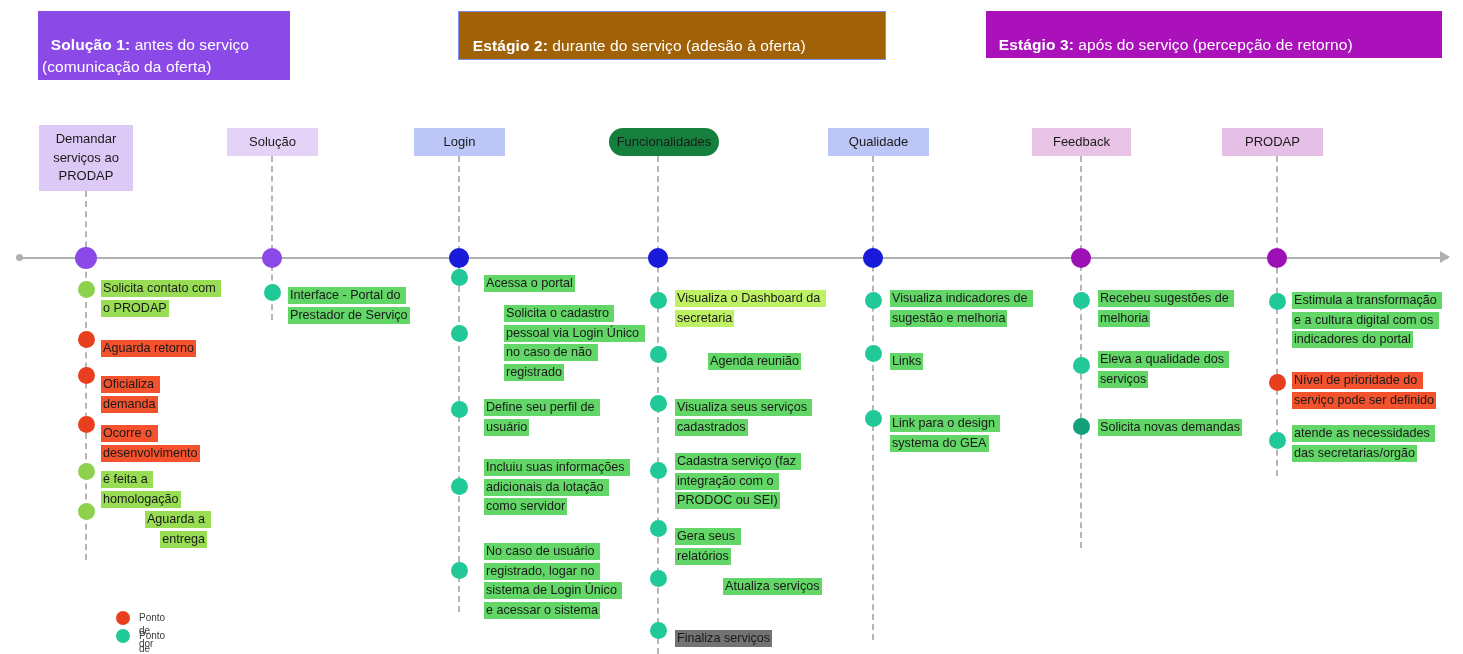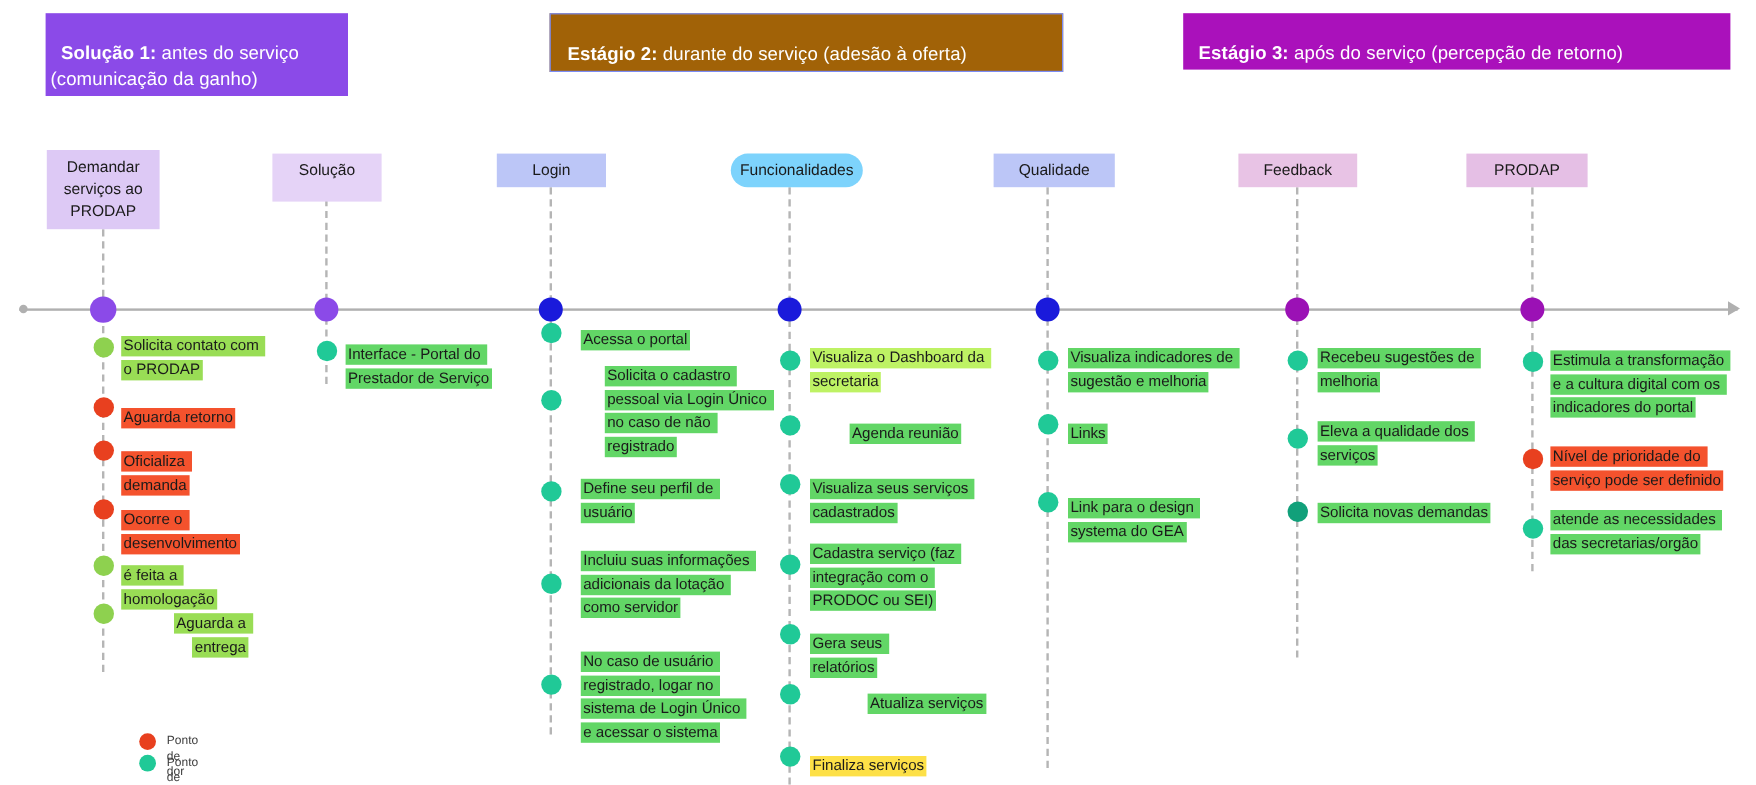--- a/index.html
+++ b/index.html
@@ -126,21 +126,21 @@
     left: 23px; top: 1px;
     font-size: 10px;
     line-height: 13px;
     color: #3d3d3d;
   }
 </style>
 </head>
 <body>
 
 <div class="stage-banner" id="stage-1" style="background: rgb(139, 74, 232);">
-  <b>Solução 1:</b><span class="rest"> antes do serviço (comunicação da ganho)</span>
+  <b>Solução 1:</b><span class="rest"> antes do serviço (comunicação da oferta)</span>
 </div>
 <div class="stage-banner" id="stage-2" style="background: #a16207;">
   <b>Estágio 2:</b><span class="rest"> durante do serviço (adesão à oferta)</span>
 </div>
 <div class="stage-banner" id="stage-3" style="background: rgb(170, 17, 187);">
   <b>Estágio 3:</b><span class="rest"> após do serviço (percepção de retorno)</span>
 </div>
 
 <div id="axis-line" style="background: rgb(176, 176, 176);"></div>
 <div id="axis-start-dot" style="background: rgb(176, 176, 176);"></div>
@@ -156,54 +156,54 @@
     <div class="item-label" style="left: 101px; top: 339px; width: 96px;"><span style="background: rgb(244, 82, 45);">Aguarda retorno</span></div>
     <div class="item-dot" style="left: 77.5px; top: 366.5px; background: rgb(232, 64, 31);"></div>
     <div class="item-label" style="left: 101px; top: 375px; width: 111px;"><span style="background: rgb(244, 82, 45);">Oficializa demanda</span></div>
     <div class="item-dot" style="left: 77.5px; top: 415.5px; background: rgb(232, 64, 31);"></div>
     <div class="item-label" style="left: 101px; top: 424px; width: 149px;"><span style="background: rgb(244, 82, 45);">Ocorre o desenvolvimento</span></div>
     <div class="item-dot" style="left: 77.5px; top: 462.5px; background: rgb(142, 209, 79);"></div>
     <div class="item-label" style="left: 101px; top: 470px; width: 127px;"><span style="background: rgb(153, 221, 85);">é feita a homologação</span></div>
     <div class="item-dot" style="left: 77.5px; top: 502.5px; background: rgb(142, 209, 79);"></div>
     <div class="item-label" style="left: 101px; top: 510px; width: 106px; text-align: right;"><span style="background: rgb(153, 221, 85);">Aguarda a entrega</span></div>
     <div class="col-dashed" style="left: 271px; top: 156px; height: 164px;"></div>
-    <div class="col-header" style="left: 227px; top: 128px; width: 91px; height: 40px; background: rgb(229, 211, 247);">Solução</div>
+    <div class="col-header" style="left: 227px; top: 128px; width: 91px; height: 28px; background: rgb(229, 211, 247);">Solução</div>
     <div class="node-dot" style="width: 20px; height: 20px; left: 262px; top: 248px; background: rgb(139, 74, 232);"></div>
     <div class="item-dot" style="left: 263.5px; top: 283.5px; background: rgb(32, 201, 151);"></div>
     <div class="item-label" style="left: 288px; top: 286px; width: 122px;"><span style="background: rgb(98, 214, 102);">Interface - Portal do Prestador de Serviço</span></div>
     <div class="col-dashed" style="left: 458px; top: 156px; height: 456px;"></div>
     <div class="col-header" style="left: 414px; top: 128px; width: 91px; height: 28px; background: rgb(188, 198, 247);">Login</div>
     <div class="node-dot" style="width: 20px; height: 20px; left: 449px; top: 248px; background: rgb(26, 26, 219);"></div>
     <div class="item-dot" style="left: 450.5px; top: 268.5px; background: rgb(32, 201, 151);"></div>
     <div class="item-label" style="left: 484px; top: 274px; width: 94px;"><span style="background: rgb(98, 214, 102);">Acessa o portal</span></div>
     <div class="item-dot" style="left: 450.5px; top: 324.5px; background: rgb(32, 201, 151);"></div>
     <div class="item-label" style="left: 504px; top: 304px; width: 137px;"><span style="background: rgb(98, 214, 102);">Solicita o cadastro pessoal via Login Único no caso de não registrado</span></div>
     <div class="item-dot" style="left: 450.5px; top: 400.5px; background: rgb(32, 201, 151);"></div>
     <div class="item-label" style="left: 484px; top: 398px; width: 117px;"><span style="background: rgb(98, 214, 102);">Define seu perfil de usuário</span></div>
     <div class="item-dot" style="left: 450.5px; top: 477.5px; background: rgb(32, 201, 151);"></div>
     <div class="item-label" style="left: 484px; top: 458px; width: 141px;"><span style="background: rgb(98, 214, 102);">Incluiu suas informações adicionais da lotação como servidor</span></div>
     <div class="item-dot" style="left: 450.5px; top: 561.5px; background: rgb(32, 201, 151);"></div>
     <div class="item-label" style="left: 484px; top: 542px; width: 141px;"><span style="background: rgb(98, 214, 102);">No caso de usuário registrado, logar no sistema de Login Único e acessar o sistema</span></div>
     <div class="col-dashed" style="left: 657px; top: 156px; height: 498px;"></div>
-    <div class="col-header" style="left: 609px; top: 128px; width: 110px; height: 28px; background: #7dd3fc; border-radius: 14px;">Funcionalidades</div>
+    <div class="col-header" style="left: 609px; top: 128px; width: 110px; height: 28px; background: #15803d; border-radius: 14px;">Funcionalidades</div>
     <div class="node-dot" style="width: 20px; height: 20px; left: 648px; top: 248px; background: rgb(26, 26, 219);"></div>
     <div class="item-dot" style="left: 649.5px; top: 291.5px; background: rgb(32, 201, 151);"></div>
     <div class="item-label" style="left: 675px; top: 289px; width: 149px;"><span style="background: #bef264;">Visualiza o Dashboard da secretaria</span></div>
     <div class="item-dot" style="left: 649.5px; top: 345.5px; background: rgb(32, 201, 151);"></div>
     <div class="item-label" style="left: 692px; top: 352px; width: 97px; margin-left: 16px;"><span style="background: rgb(98, 214, 102);">Agenda reunião</span></div>
     <div class="item-dot" style="left: 649.5px; top: 394.5px; background: rgb(32, 201, 151);"></div>
     <div class="item-label" style="left: 675px; top: 398px; width: 139px;"><span style="background: rgb(98, 214, 102);">Visualiza seus serviços cadastrados</span></div>
     <div class="item-dot" style="left: 649.5px; top: 461.5px; background: rgb(32, 201, 151);"></div>
     <div class="item-label" style="left: 675px; top: 452px; width: 130px;"><span style="background: rgb(98, 214, 102);">Cadastra serviço (faz integração com o PRODOC ou SEI)</span></div>
     <div class="item-dot" style="left: 649.5px; top: 519.5px; background: rgb(32, 201, 151);"></div>
     <div class="item-label" style="left: 675px; top: 527px; width: 117px;"><span style="background: rgb(98, 214, 102);">Gera seus relatórios</span></div>
     <div class="item-dot" style="left: 649.5px; top: 569.5px; background: rgb(32, 201, 151);"></div>
     <div class="item-label" style="left: 675px; top: 577px; width: 102px; padding-left: 48px;"><span style="background: rgb(98, 214, 102);">Atualiza serviços</span></div>
     <div class="item-dot" style="left: 649.5px; top: 621.5px; background: rgb(32, 201, 151);"></div>
-    <div class="item-label" style="left: 675px; top: 629px; width: 99px;"><span style="background: #fde047;">Finaliza serviços</span></div>
+    <div class="item-label" style="left: 675px; top: 629px; width: 99px;"><span style="background: #737373;">Finaliza serviços</span></div>
     <div class="col-dashed" style="left: 872px; top: 156px; height: 484px;"></div>
     <div class="col-header" style="left: 828px; top: 128px; width: 101px; height: 28px; background: rgb(188, 198, 247);">Qualidade</div>
     <div class="node-dot" style="width: 20px; height: 20px; left: 863px; top: 248px; background: rgb(26, 26, 219);"></div>
     <div class="item-dot" style="left: 864.5px; top: 291.5px; background: rgb(32, 201, 151);"></div>
     <div class="item-label" style="left: 890px; top: 289px; width: 147px;"><span style="background: rgb(98, 214, 102);">Visualiza indicadores de sugestão e melhoria</span></div>
     <div class="item-dot" style="left: 864.5px; top: 344.5px; background: rgb(32, 201, 151);"></div>
     <div class="item-label" style="left: 890px; top: 352px; width: 42px;"><span style="background: rgb(98, 214, 102);">Links</span></div>
     <div class="item-dot" style="left: 864.5px; top: 409.5px; background: rgb(32, 201, 151);"></div>
     <div class="item-label" style="left: 890px; top: 414px; width: 117px;"><span style="background: rgb(98, 214, 102);">Link para o design systema do GEA</span></div>
     <div class="col-dashed" style="left: 1080px; top: 156px; height: 392px;"></div>

